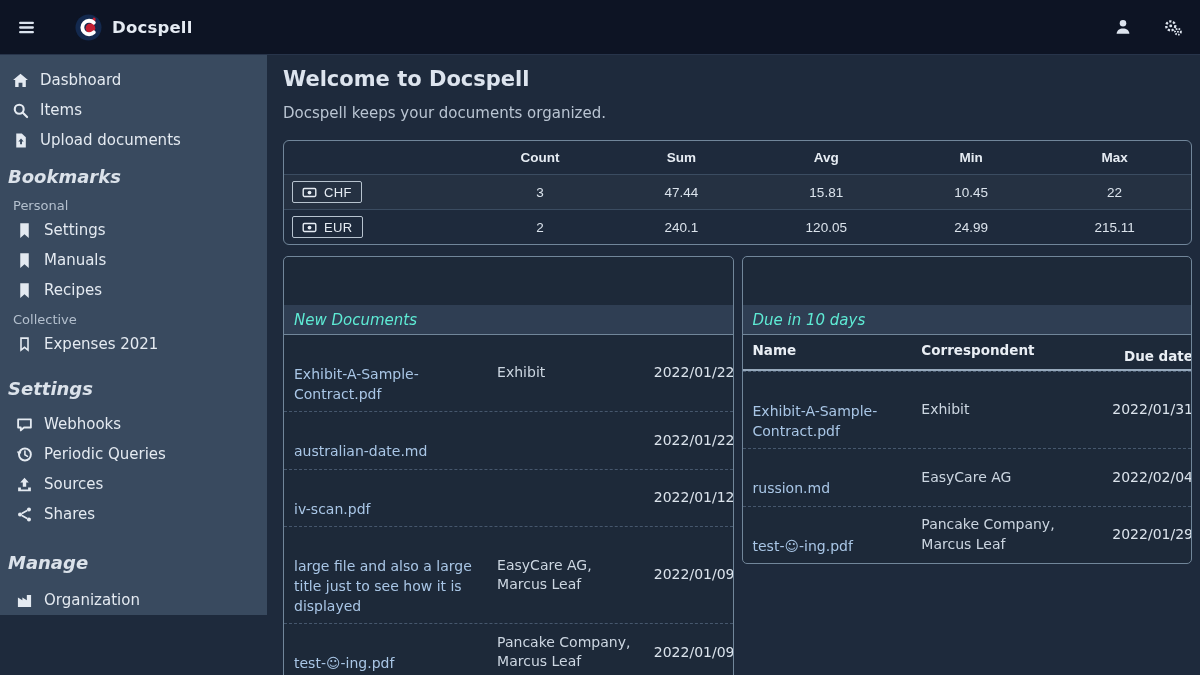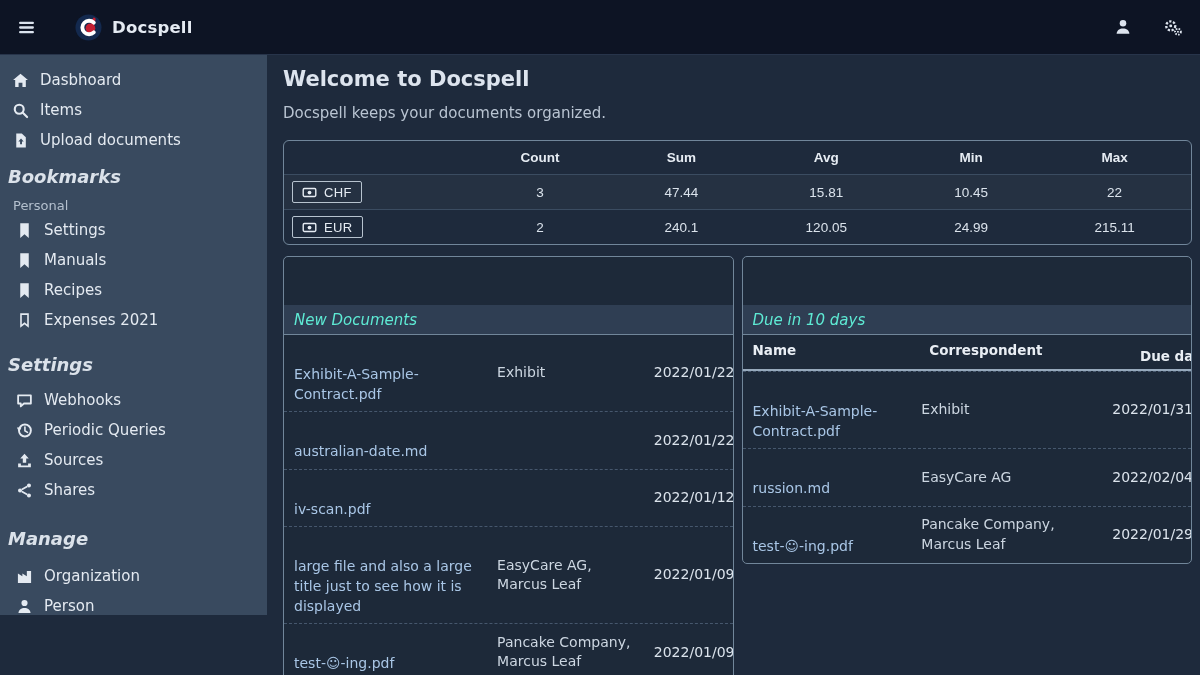--- a/index.html
+++ b/index.html
@@ -106,21 +106,21 @@
     border-top:1px dashed var(--dash);line-height:1.4;
   }
   .doc-row:first-of-type{border-top:none;}
   .doc-name{color:var(--link);cursor:pointer;text-decoration:none;font-size:14px;margin-top:23px;}
   .doc-corr{color:#ccd6e1;font-size:14px;}
   .doc-date{color:#dbe3ec;text-align:right;font-size:14px;white-space:nowrap;}
   
   .due-body{min-height:212px;}
   .due-head-row{
     display:grid;grid-template-columns:38% 34% 28%;
-    padding:7px 10px 5px;column-gap:14px;
+    padding:7px 10px 5px;column-gap:6px;
     border-bottom:2px solid #97a9bc;
   }
   .due-head-row span{font-weight:bold;font-size:13.5px;color:#e9eef4;}
   .due-head-row span:last-child{text-align:right;margin-top:6px;}
   .due-row{grid-template-columns:38% 34% 28%;}
   .due-row:first-of-type{border-top:none;}
 </style>
 </head>
 <body>
 
@@ -257,20 +257,21 @@
           <use href="#i-bookmark"></use>
         </svg>
       <span>Manuals</span>
     </a>
     <a class="side-item indent">
       <svg class="ic">
           <use href="#i-bookmark"></use>
         </svg>
       <span>Recipes</span>
     </a>
+    <div class="sub-label collective">Collective</div>
     <a class="side-item indent">
       <svg class="ic">
           <use href="#i-bookmark-o"></use>
         </svg>
       <span>Expenses 2021</span>
     </a>
 
     <div class="section-title settings-title">Settings</div>
     <a class="side-item indent">
       <svg class="ic">

